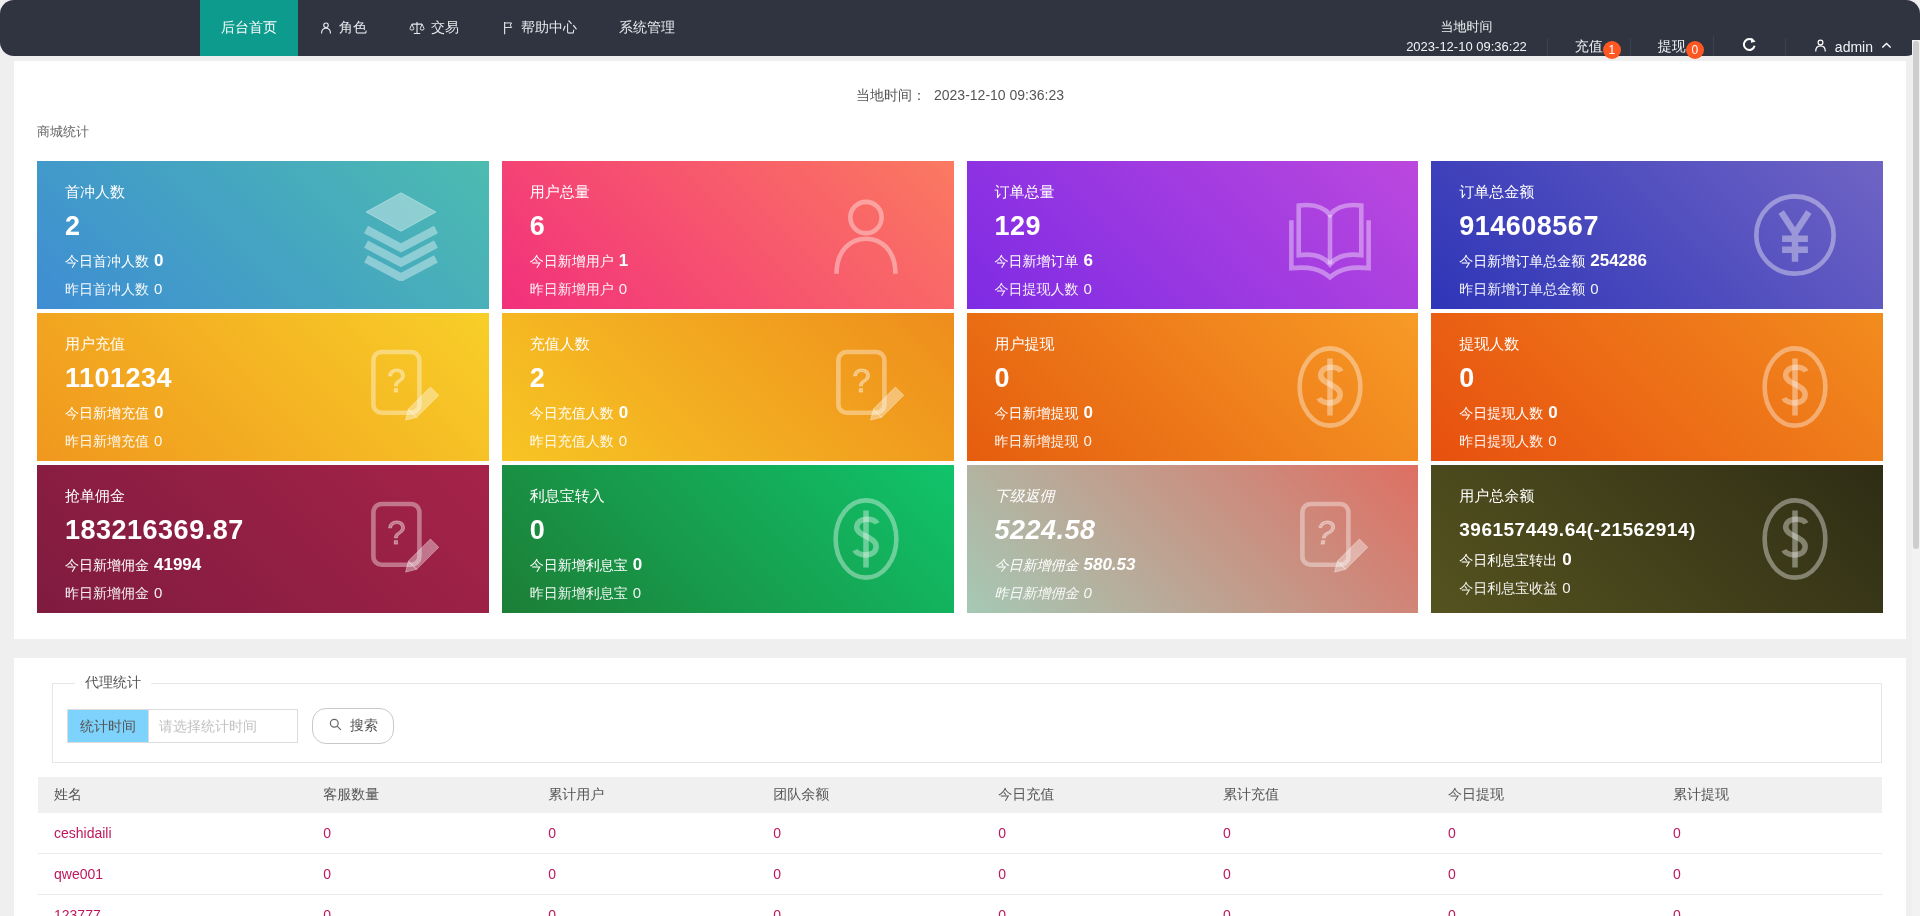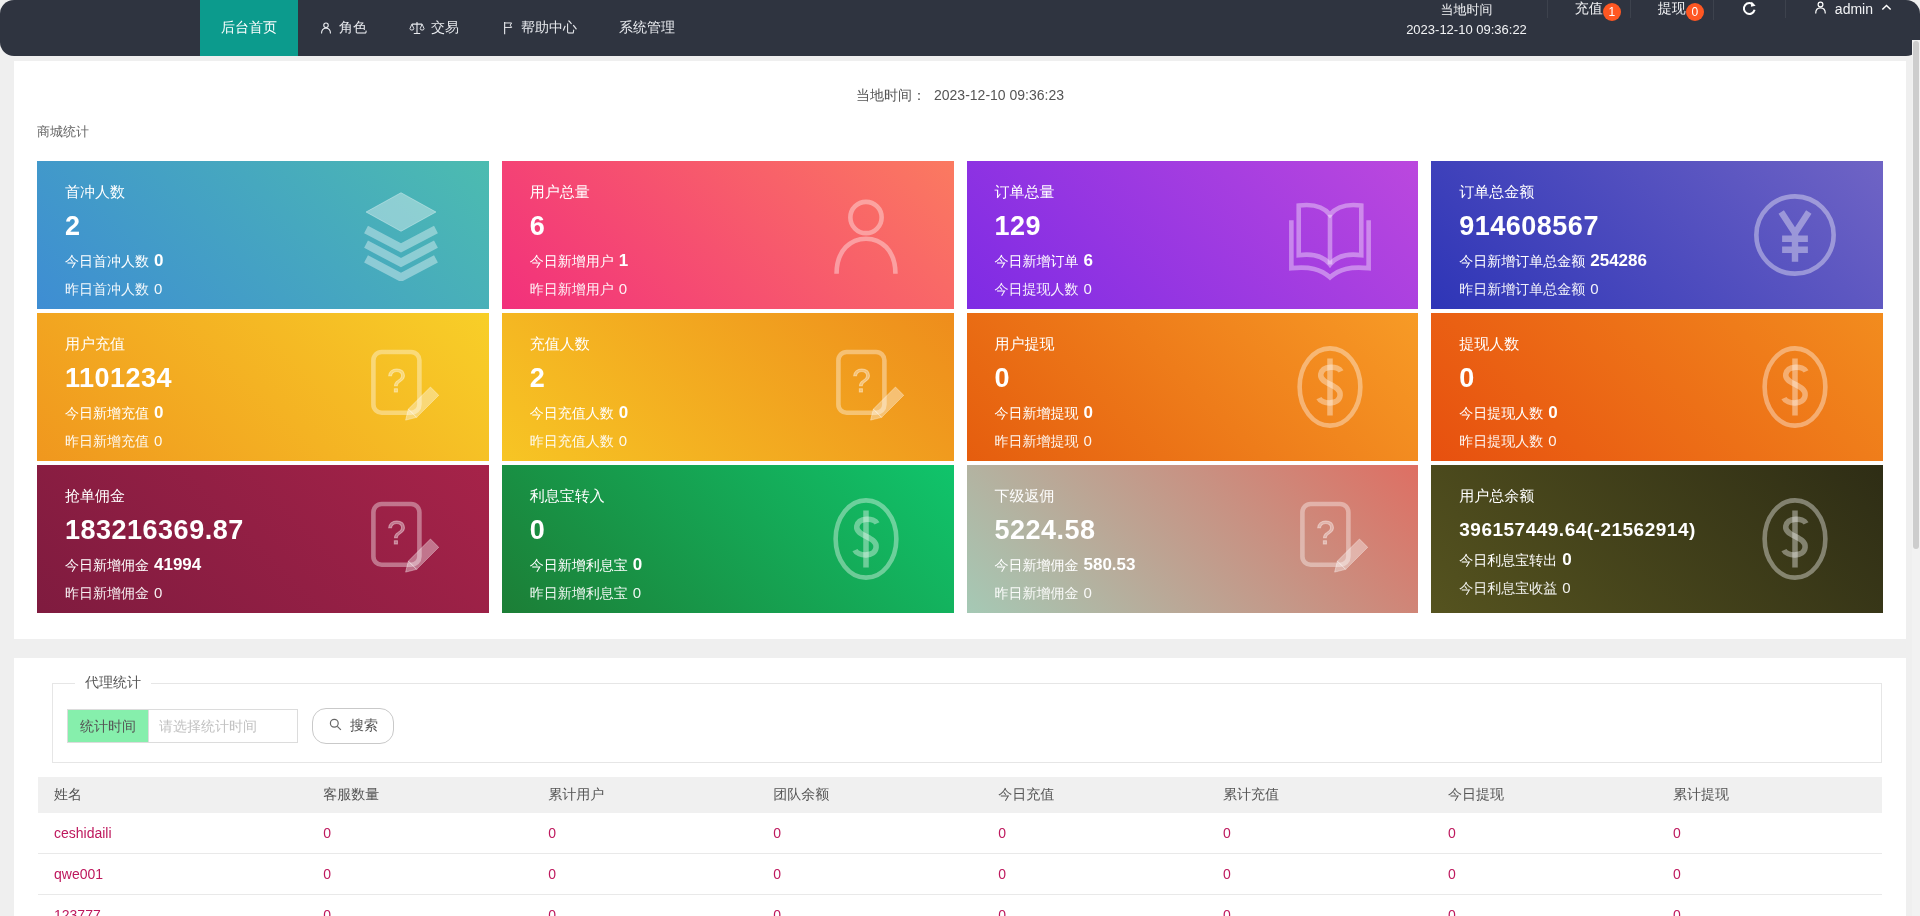--- a/index.html
+++ b/index.html
@@ -6,21 +6,21 @@
   html,body { width:1920px; height:916px; overflow:hidden; }
   body { background:#efefef; font-family:"Liberation Sans","DejaVu Sans",sans-serif; }
 
   
   .navbar { height:56px; background:#2f3440; display:flex; align-items:stretch; color:#fff;border-radius:14px; }
   .nav-spacer { width:200px; }
   .nav-menu { display:flex; align-items:stretch; }
   .nav-item { display:flex; align-items:center; gap:6px; padding:0 21px; font-size:14px; color:#e8eaee; cursor:pointer; }
   .nav-item.active { background:#0c9b8d; color:#fff; }
   .nav-item svg { display:block; }
-  .nav-right { margin-left:auto; display:flex; align-items:flex-start; }
+  .nav-right { margin-left:auto; display:flex; align-items:flex-end; }
   .nav-time { display:flex; flex-direction:column; justify-content:center; text-align:center; font-size:13px; line-height:1.5; padding:0 20px; color:#f2f3f5; }
   .nav-action { position:relative; display:flex; align-items:center; gap:7px; padding:0 27px; font-size:14px; border-left:1px solid rgba(255,255,255,.07); cursor:pointer; color:#f2f3f5; }
   .badge { position:absolute; top:3px; right:9px; min-width:18px; height:18px; line-height:18px; padding:0 5px; background:#ff5722; border-radius:10px; font-size:12px; text-align:center; color:#fff; }
 
   
   .main { padding:5px 14px 0; }
   .panel { background:#fff; }
   .panel-overview { padding:12px 23px 26px; }
   .time-row { text-align:center; font-size:14px; color:#555; padding:14px 0 2px; }
   .time-row .lbl { margin-right:8px; }
@@ -36,21 +36,21 @@
   .card-line.dim { opacity:.93; }
   .card-line.dim b { font-weight:normal; font-size:15px; }
   .card-icon { position:absolute; right:42px; top:50%; transform:translateY(-50%); width:92px; height:92px; }
   .card-icon svg { width:100%; height:100%; stroke:rgba(255,255,255,.38); fill:none; }
 
   
   .panel-agent { margin-top:19px; padding:16px 24px 30px; min-height:262px; }
   fieldset.agent-box { border:1px solid #e6e6e6; margin-left:14px; padding:16px 14px 18px; }
   fieldset.agent-box legend { font-size:14px; color:#555; padding:0 10px; margin-left:8px; }
   .filter-row { display:flex; align-items:center; }
-  .filter-label { height:34px; line-height:32px; padding:0 12px; background:#86efac; border:1px solid #dcdcdc; border-right:none; font-size:14px; color:#555; }
+  .filter-label { height:34px; line-height:32px; padding:0 12px; background:#7dd3fc; border:1px solid #dcdcdc; border-right:none; font-size:14px; color:#555; }
   .filter-input { height:34px; width:150px; border:1px solid #dcdcdc; padding:0 10px; font-size:14px; color:#333; outline:none; }
   .filter-input::placeholder { color:#c2c2c2; }
   .search-btn { margin-left:14px; height:36px; padding:0 15px; background:#fff; border:1px solid #c9c9c9; border-radius:14px; font-size:14px; color:#555; display:flex; align-items:center; gap:7px; cursor:pointer; }
 
   table.agent-table { width:100%; border-collapse:collapse; table-layout:fixed; margin-top:14px; }
   .agent-table th { background:#f0f0f0; font-weight:normal; font-size:14px; color:#555; text-align:left; padding:9px 16px; }
   .agent-table th:first-child { width:14.6%; }
   .agent-table td { font-size:14px; color:#be185d; text-align:left; padding:12px 16px; border-bottom:1px solid #e9e9e9; background:#fff; }
 
   
@@ -249,21 +249,21 @@
           <div class="card-title">利息宝转入</div>
           <div class="card-value">0</div>
           <div class="card-line"><span>今日新增利息宝</span><b>0</b></div>
           <div class="card-line dim"><span>昨日新增利息宝</span><b>0</b></div>
           <div class="card-icon"><svg viewBox="0 0 100 100">
               <ellipse cx="50" cy="50" rx="33" ry="42" stroke="rgba(255,255,255,.38)" fill="none" stroke-width="5"></ellipse>
               <path d="M62,33 C59,27 42,26 40,36 C38,47 62,47 61,59 C60,70 41,69 38,62" stroke="rgba(255,255,255,.38)" fill="none" stroke-width="6"></path>
               <path d="M50,19 L50,81" stroke="rgba(255,255,255,.38)" fill="none" stroke-width="6"></path>
             </svg></div>
         </div>
-        <div class="card" style="background: linear-gradient(45deg, rgb(165, 201, 181), rgb(222, 111, 99));">
+        <div class="card" style="background: linear-gradient(45deg, rgb(165, 201, 181), rgb(222, 111, 99)); font-style: italic;">
           <div class="card-title">下级返佣</div>
           <div class="card-value">5224.58</div>
           <div class="card-line"><span>今日新增佣金</span><b>580.53</b></div>
           <div class="card-line dim"><span>昨日新增佣金</span><b>0</b></div>
           <div class="card-icon"><svg viewBox="0 0 100 100">
               <rect x="20" y="12" width="50" height="66" rx="9" stroke="rgba(255,255,255,.38)" fill="none" stroke-width="5"></rect>
               <text x="45" y="55" font-size="36" fill="rgba(255,255,255,.38)" text-anchor="middle" font-family="Liberation Sans,sans-serif">?</text>
               <polygon points="58,74 82,50 91,59 67,83" fill="rgba(255,255,255,.38)"></polygon>
               <polygon points="58,74 55,86 67,83" fill="rgba(255,255,255,.38)"></polygon>
             </svg></div>

